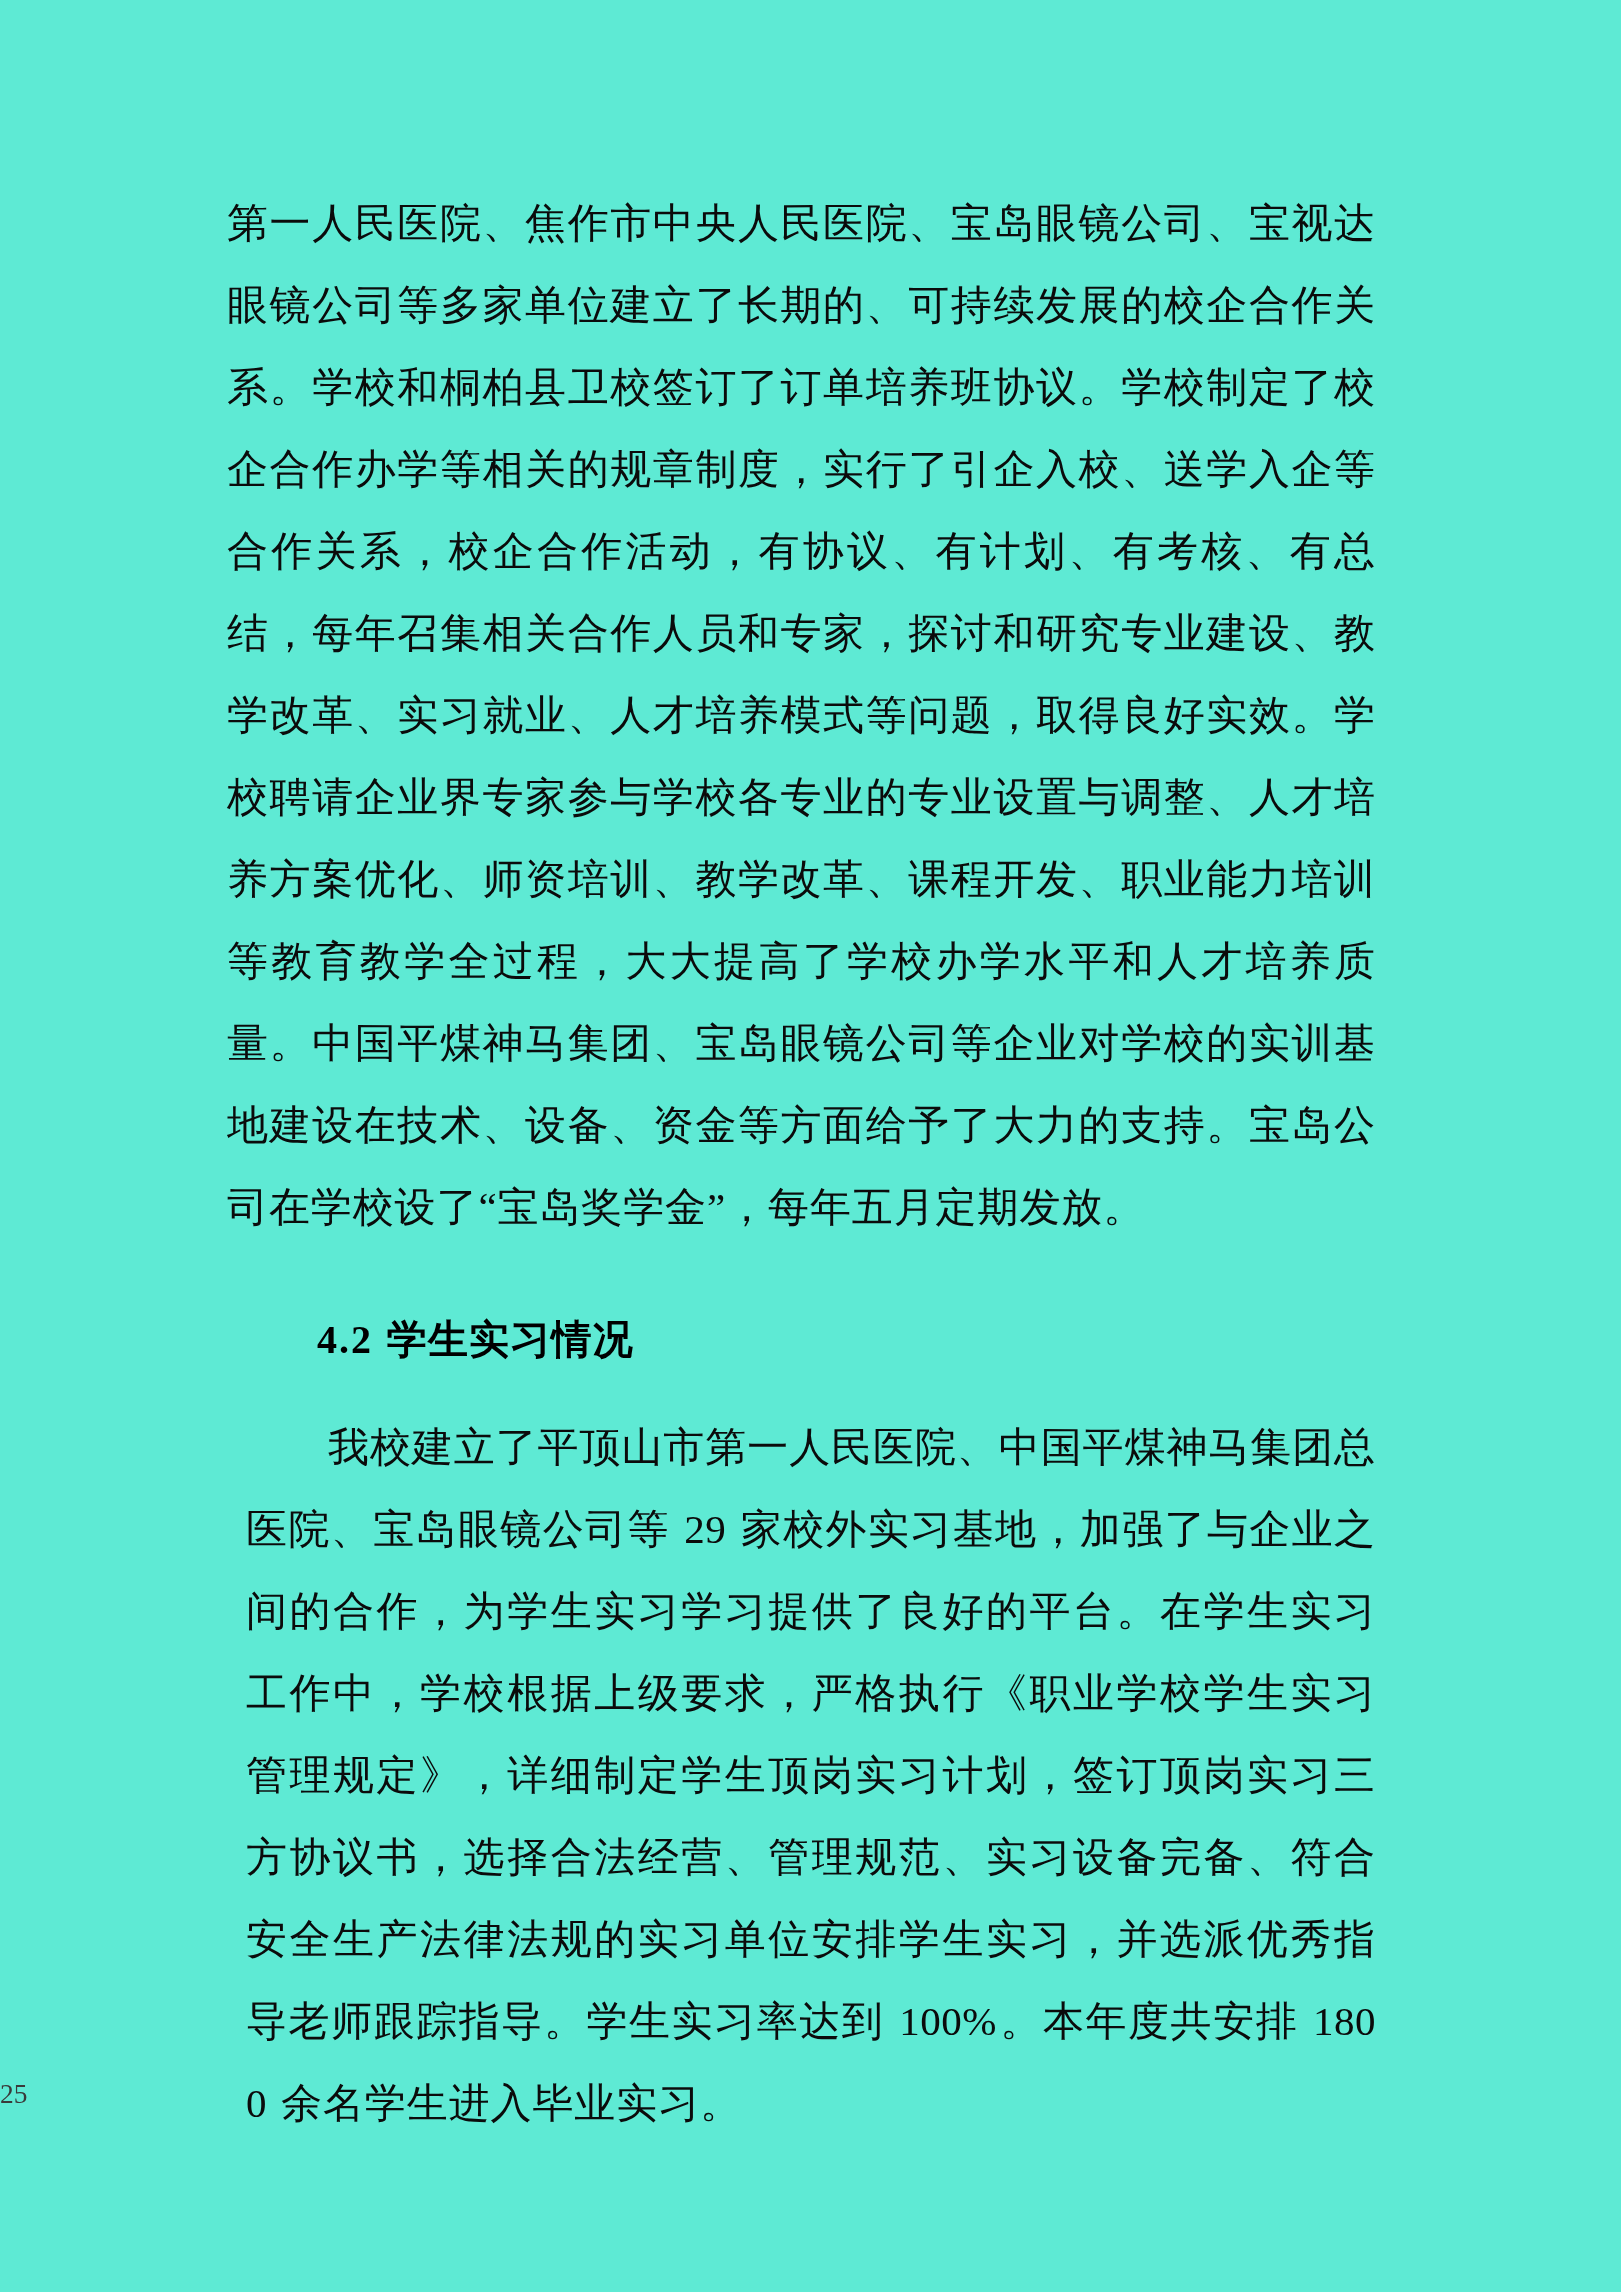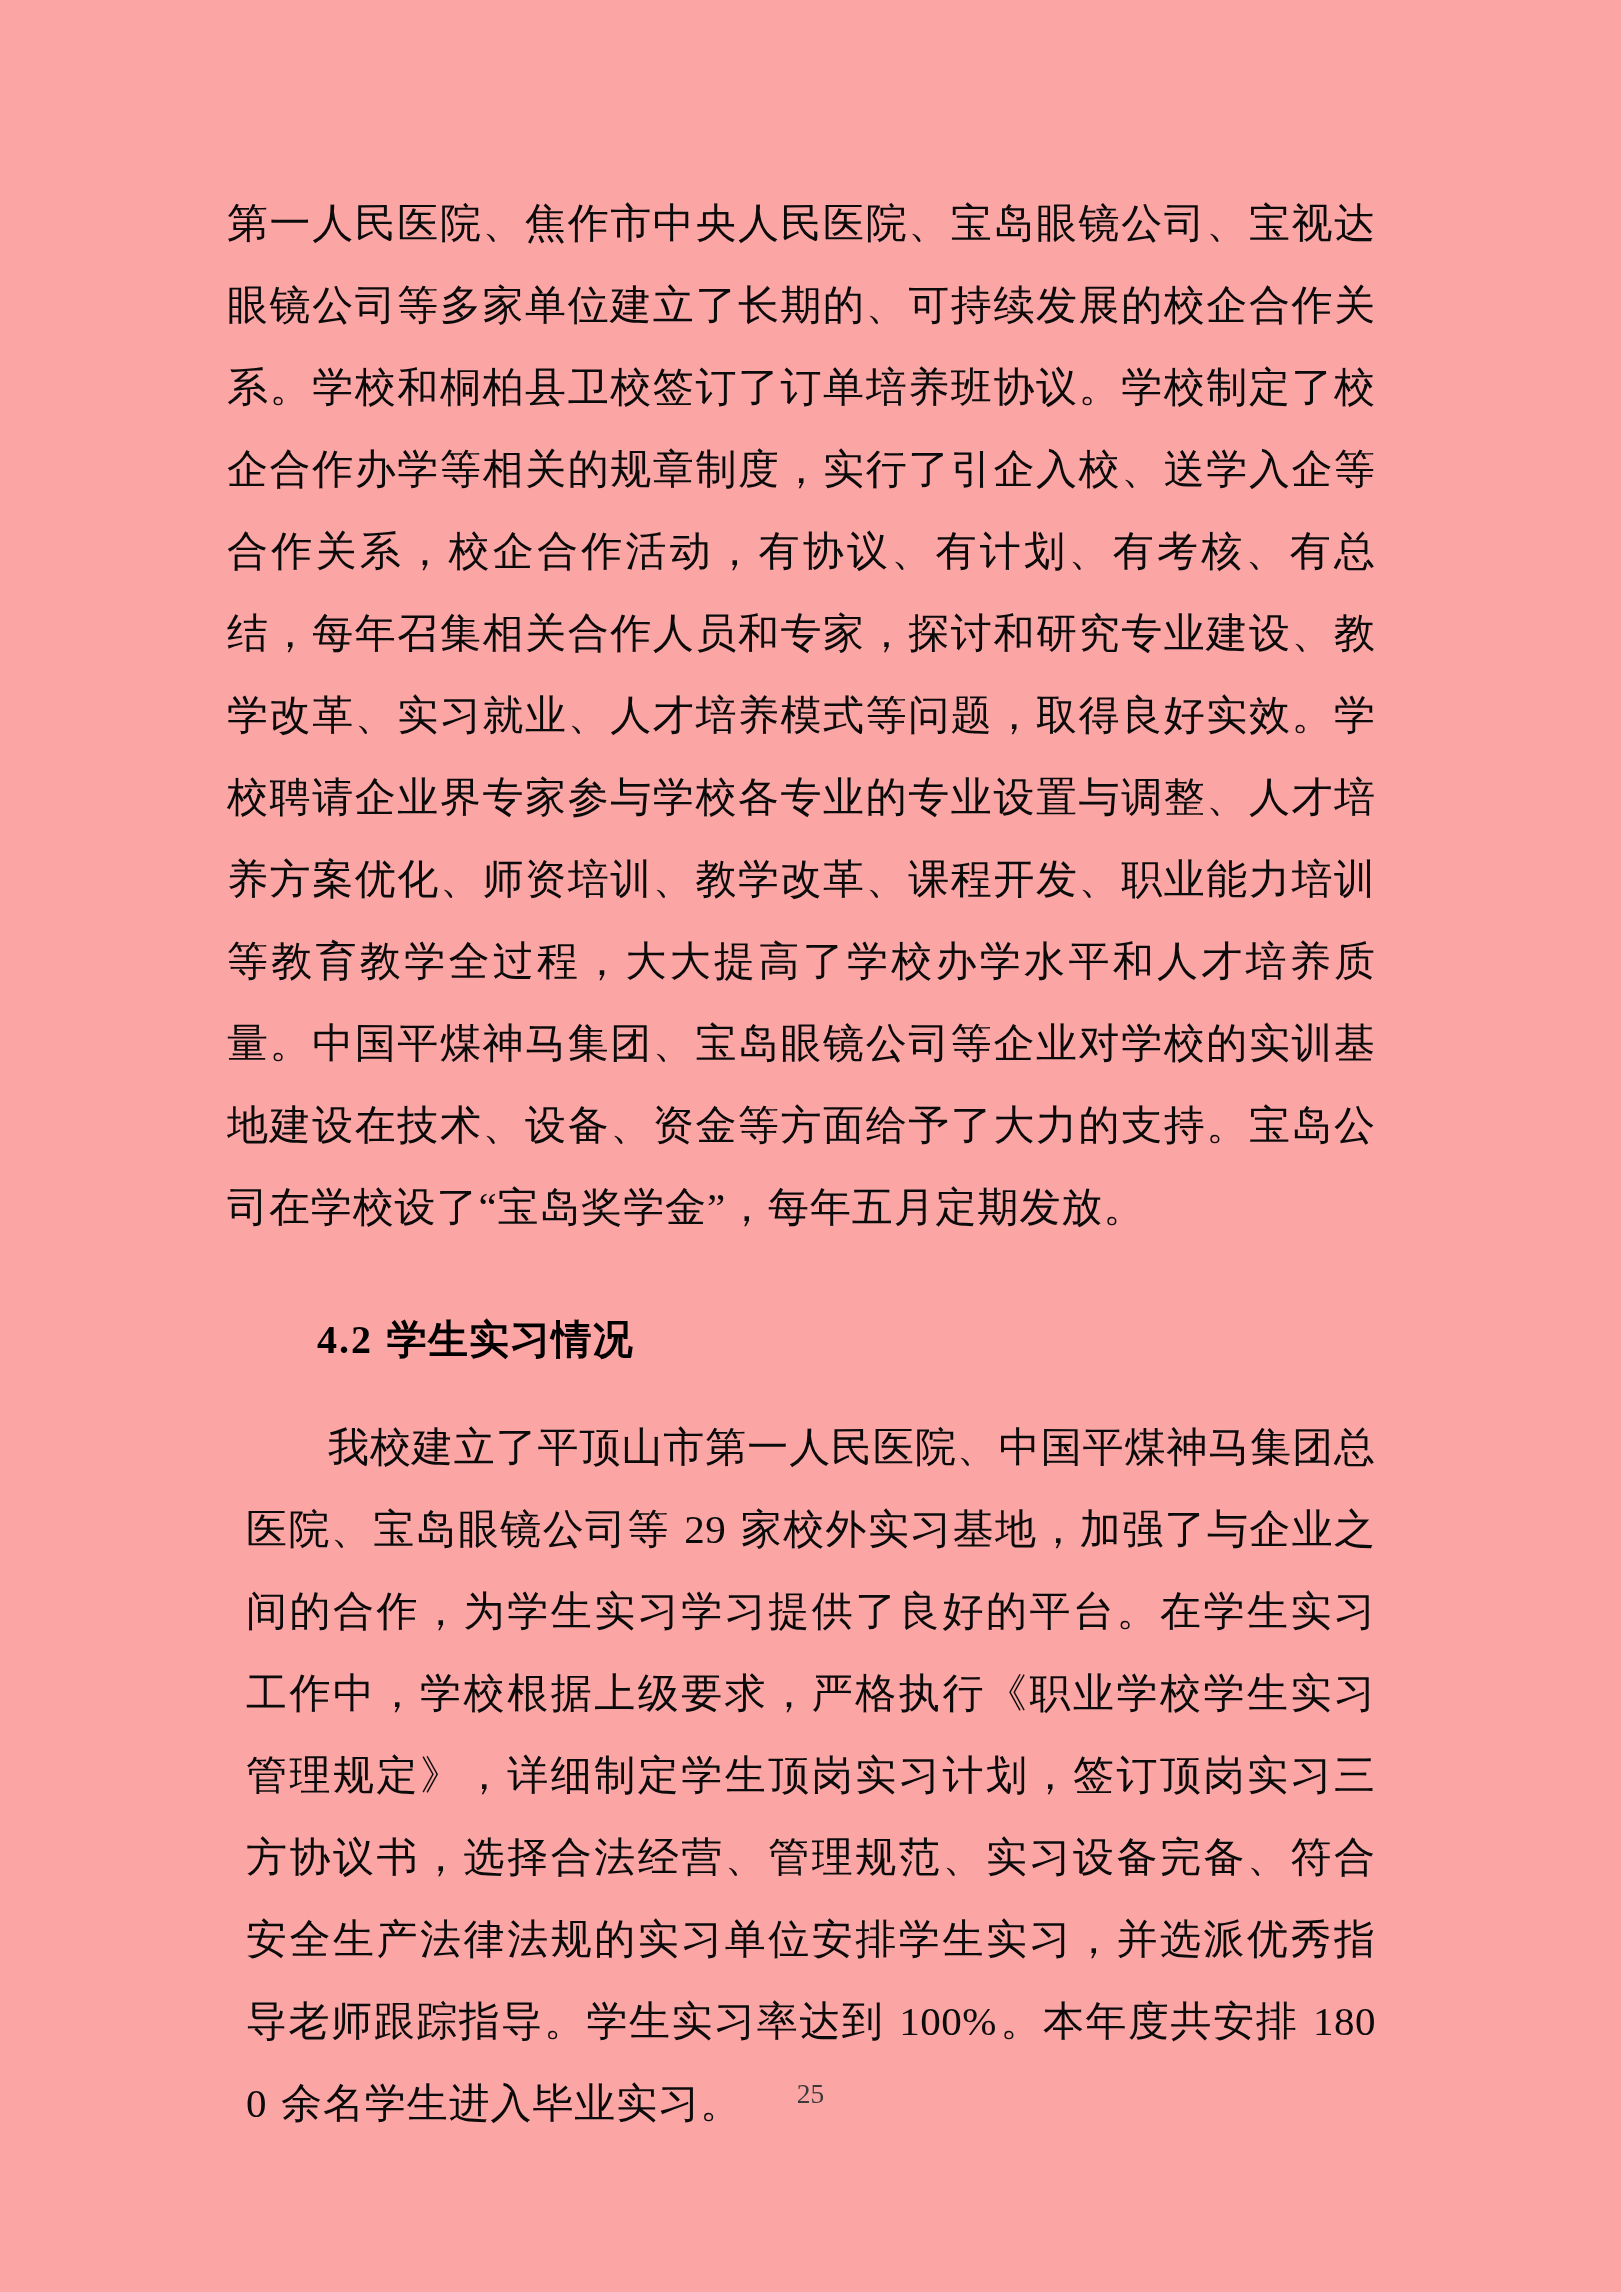--- a/index.html
+++ b/index.html
@@ -4,21 +4,21 @@
 <style>
   html, body {
     margin: 0;
     padding: 0;
     background: #ffffff;
   }
   .page {
     position: relative;
     width: 1621px;
     height: 2293px;
-    background: #fca5a5;
+    background: #5eead4;
     overflow: hidden;
     font-family: "Liberation Serif", "DejaVu Serif", serif;
     color: #050505;
   }
 
   
   .content {
     position: absolute;
     left: 227px;
     top: 182px;
@@ -71,21 +71,21 @@
     letter-spacing: 0.5px;
     padding: 0 2.9px;
   }
 
   
   .page-number {
     position: absolute;
     left: 0;
     top: 2078px;
     width: 1621px;
-    text-align: center;
+    text-align: left;
     font-size: 27.4px;
     line-height: 33px;
     color: #3a3a3a;
     font-family: "Liberation Serif", "DejaVu Serif", serif;
   }
 
   
   .paper-tint {
     position: absolute;
     inset: 0;

